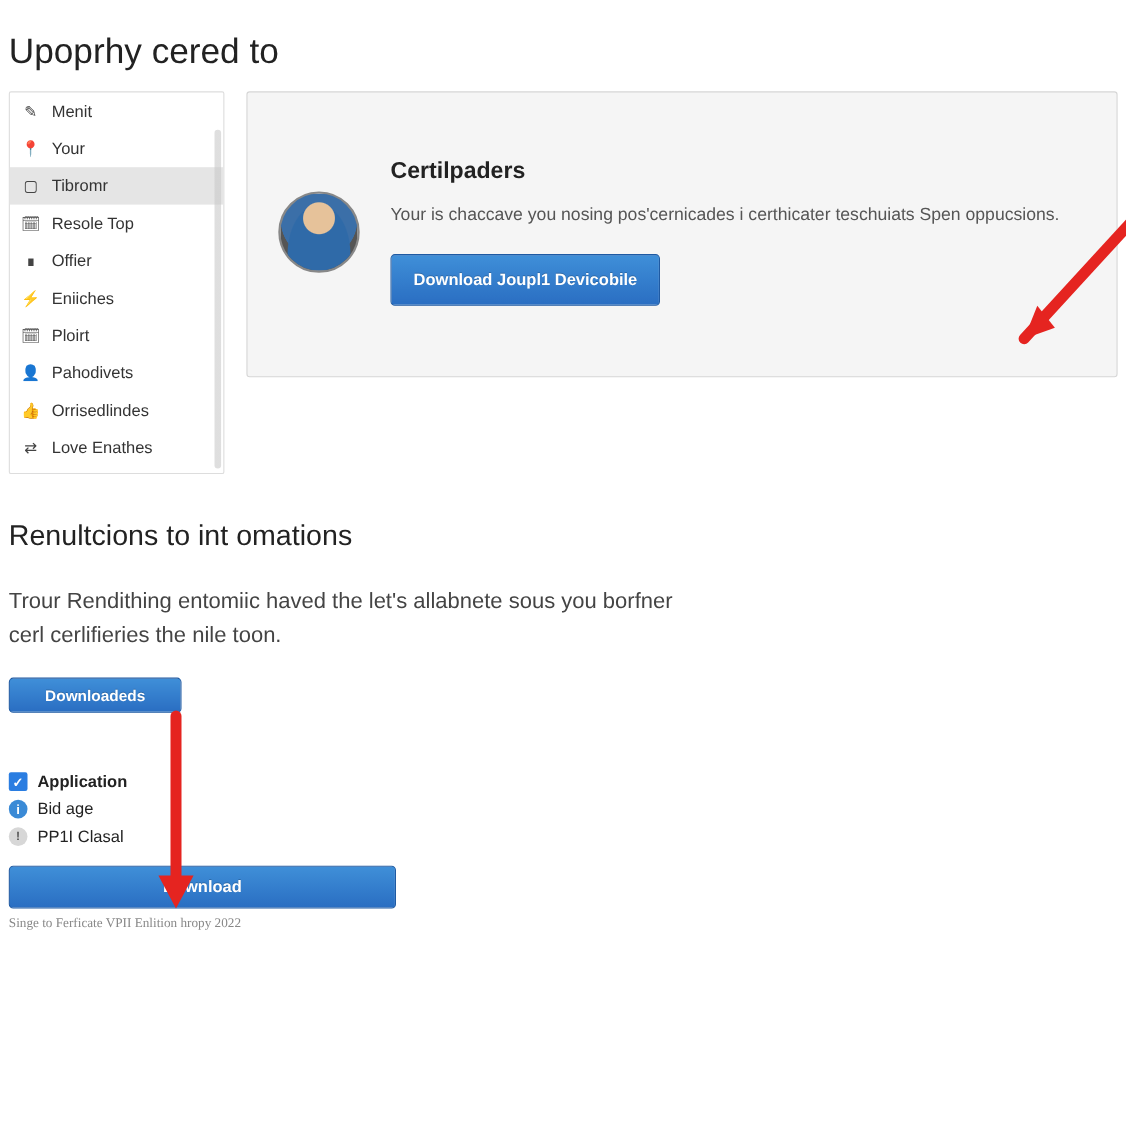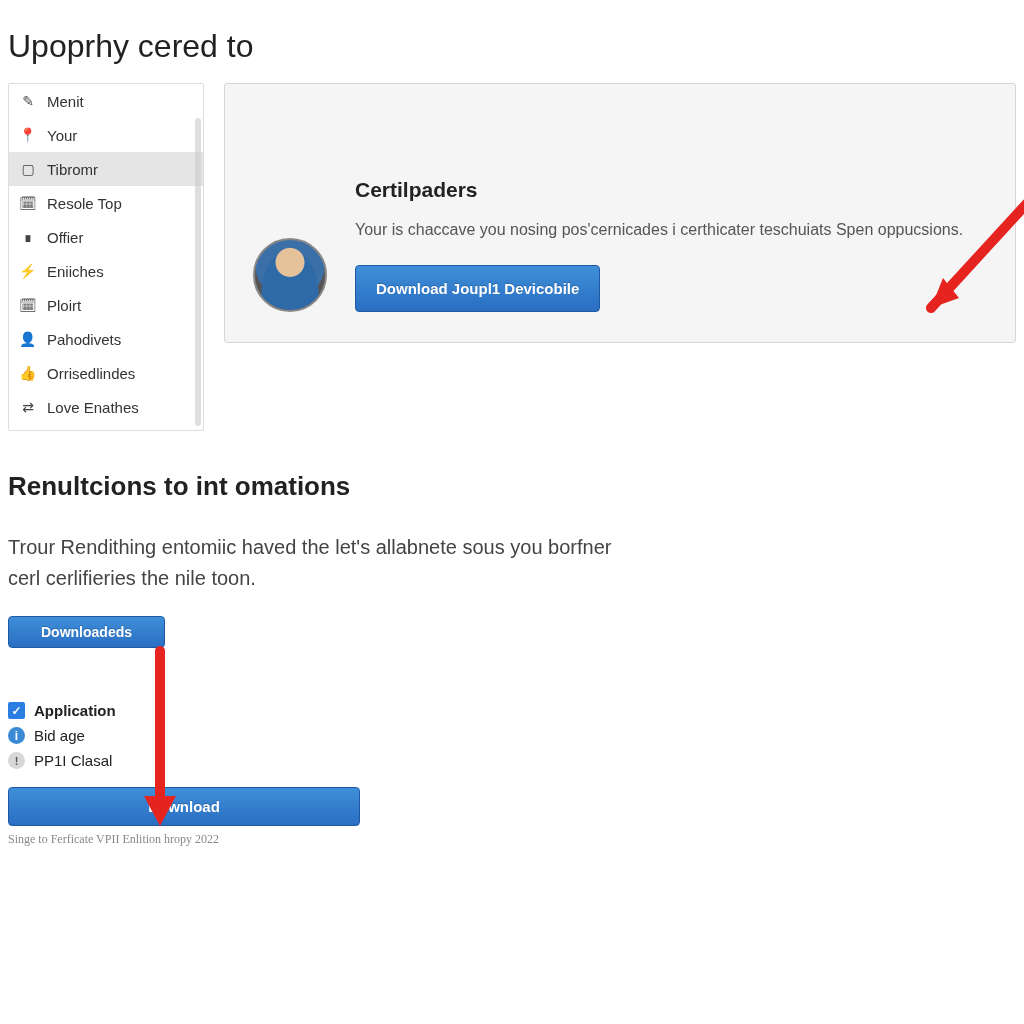--- a/index.html
+++ b/index.html
@@ -61,21 +61,21 @@
     background: #e5e5e5;
   }
   .card {
     flex: 1;
     border: 1px solid #d6d6d6;
     background: #f5f5f5;
     border-radius: 3px;
     padding: 26px 28px 30px 28px;
     display: flex;
     gap: 28px;
-    align-items: flex-end;
+    align-items: center;
     max-height: 260px;
     position: relative;
   }
   .avatar {
     width: 74px;
     height: 74px;
     border-radius: 50%;
     border: 2px solid #888;
     background: radial-gradient(circle at 50% 35%, #d9b38c 0 22%, #3b6fa8 23% 60%, #555 61% 100%);
     position: relative;
@@ -114,21 +114,21 @@
     text-shadow: 0 -1px 0 rgba(0,0,0,.2);
   }
   .btn.small { padding: 7px 32px; font-size: 14px; }
   .btn.wide { padding: 10px 0; width: 352px; text-align:center; }
 
   .section2 {
     padding: 40px 8px 0 8px;
   }
   .section2-title {
     font-size: 26px;
-    font-weight: 700;
+    font-weight: 400;
     margin-bottom: 30px;
   }
   .section2-sub {
     font-size: 19px;
     font-weight: 700;
     margin-bottom: 18px;
   }
   .section2-text {
     font-size: 20px;
     color: #444;

